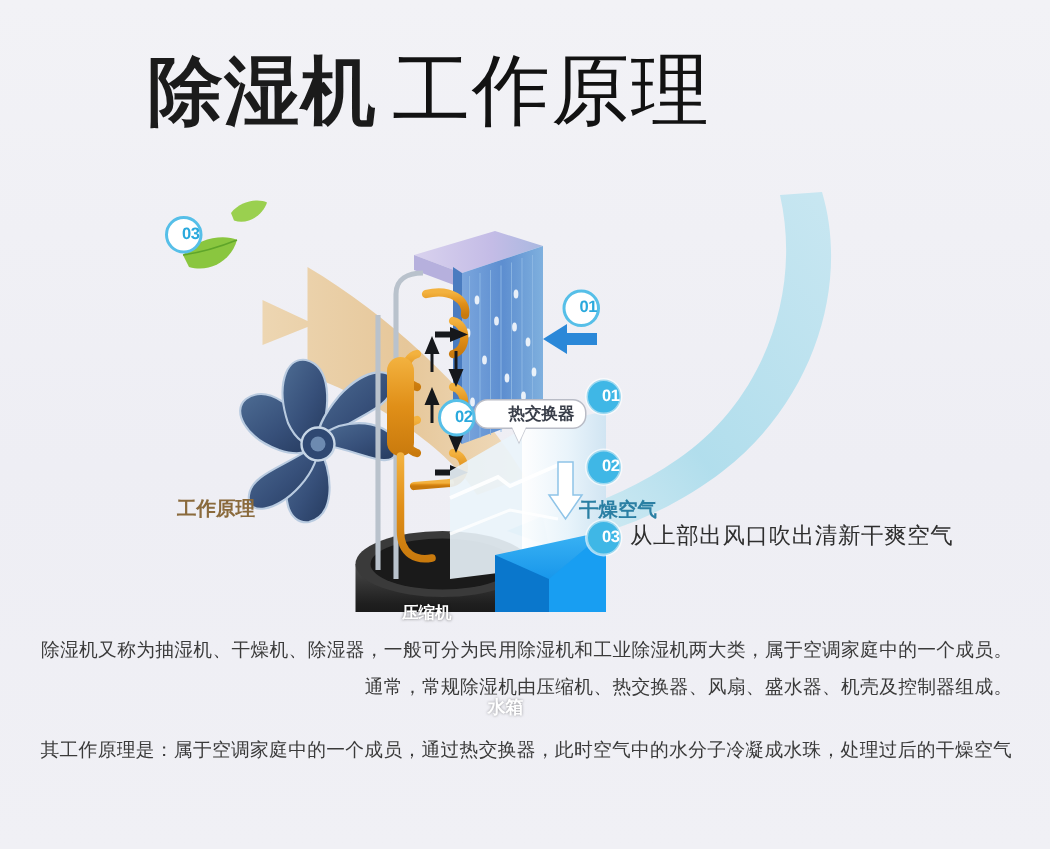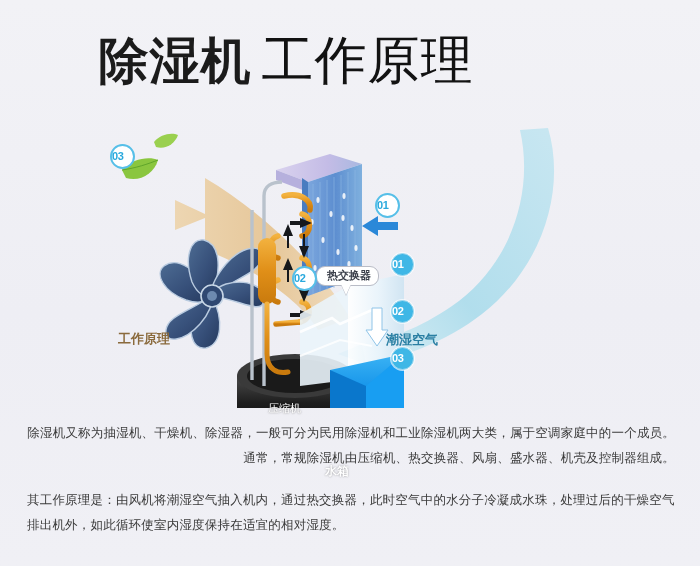--- a/index.html
+++ b/index.html
@@ -69,21 +69,21 @@
     width: 21px;
     height: 21px;
     border-radius: 50%;
     background: #3fb7e6;
     border: 1px solid #9fd9f0;
     box-shadow: 0 0 0 1px rgba(255,255,255,0.65);
     color: #ffffff;
     font-size: 11px;
     font-weight: 700;
     line-height: 21px;
-    text-align: left;
+    text-align: right;
     font-family: "Liberation Sans", sans-serif;
     letter-spacing: -0.3px;
   }
   .badge.hollow {
     background: #ffffff;
     color: #2aa9dd;
     border: 2px solid #56bfe8;
     box-shadow: none;
   }
 
@@ -103,21 +103,21 @@
   }
   #label-humid-air {
     color: #2a7fa3;
     font-weight: 600;
     left: 386px;
     top: 213px;
     font-size: 13px;
   }
   #label-compressor {
     color: #ffffff;
-    font-weight: 400;
+    font-weight: 700;
     left: 268px;
     top: 283px;
     font-size: 11px;
     text-shadow: 0 0 2px rgba(0,0,0,0.55);
   }
   #label-tank {
     color: #ffffff;
     font-weight: 700;
     left: 325px;
     top: 345px;
@@ -126,21 +126,21 @@
   }
 
   
   .callout {
     position: absolute;
     left: 316px;
     top: 148px;
     background: #ffffff;
     border: 1px solid #b9bcc6;
     border-radius: 9px;
-    padding: 2px 7px 3px 10px;
+    padding: 2px 7px 3px 22px;
     font-size: 11px;
     font-weight: 600;
     color: #3a3f4a;
     font-family: "DejaVu Sans", "Liberation Sans", sans-serif;
     white-space: nowrap;
     line-height: 13px;
   }
   .callout-tail {
     position: absolute;
     left: 341px;
@@ -382,39 +382,39 @@
     <div class="callout">
       <span>热交换器</span>
     </div>
     <div class="callout-tail"></div>
 
     <div class="badge hollow" style="left:110px; top:26px;">03</div>
     <div class="badge hollow" style="left:292px; top:148px;">02</div>
     <div class="badge hollow" style="left:375px; top:75px;">01</div>
 
     <span class="scene-label" id="label-dry-air">工作原理</span>
-    <span class="scene-label" id="label-humid-air">潮湿空气</span>
+    <span class="scene-label" id="label-humid-air">干燥空气</span>
     <span class="scene-label" id="label-compressor">压缩机</span>
     <span class="scene-label" id="label-tank">水箱</span>
   </div>
 
   <div class="legend">
     <div class="legend-row">
       <span class="badge">01</span>
     </div>
     <div class="legend-row">
       <span class="badge">02</span>
     </div>
     <div class="legend-row">
       <span class="badge">03</span>
+      <span class="legend-text">从上部出风口吹出清新干爽空气</span>
     </div>
   </div>
 
   <div class="desc" id="desc-1">
     <p>除湿机又称为抽湿机、干燥机、除湿器，一般可分为民用除湿机和工业除湿机两大类，属于空调家庭中的一个成员。</p>
     <p>通常，常规除湿机由压缩机、热交换器、风扇、盛水器、机壳及控制器组成。</p>
   </div>
   <div class="desc" id="desc-2">
-    <p>其工作原理是：由风机将潮湿空气抽入机内，通过热交换器，此时空气中的水分子冷凝成水珠，处理过后的干燥空气</p>
-    <p>排出机外，如此循环使室内湿度保持在适宜的相对湿度。</p>
+    <p>其工作原理是：属于空调家庭中的一个成员，通过热交换器，此时空气中的水分子冷凝成水珠，处理过后的干燥空气</p>
   </div>
 
 </div>
 
 </body></html>

